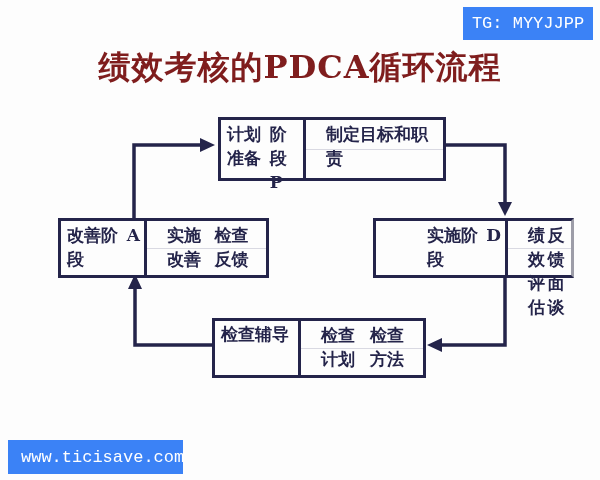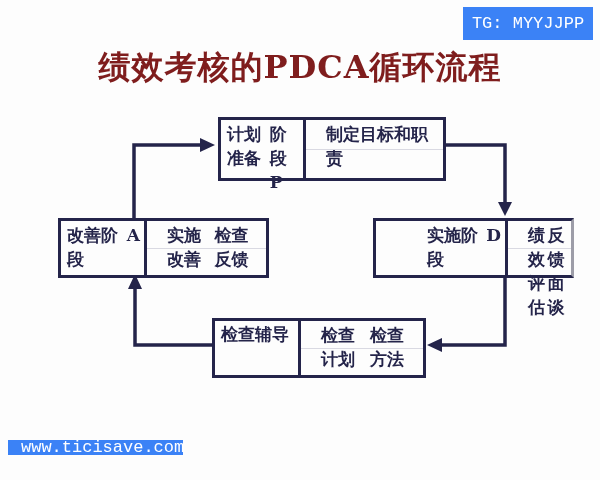--- a/index.html
+++ b/index.html
@@ -8,21 +8,21 @@
     overflow:hidden;margin:0 auto;
     font-family:"DejaVu Serif","Liberation Serif",serif;
   }
   
   .badge{
     position:absolute;background:#3b82f6;color:#fff;
     font-family:Liberation Mono, monospace;
     display:flex;align-items:center;
   }
   #badge-tg{top:7px;left:463px;width:130px;height:33px;justify-content:center;font-size:17px;}
-  #badge-site{top:440px;left:8px;width:162px;height:15px;padding-left:13px;font-size:17px;}
+  #badge-site{top:440px;left:8px;width:162px;height:34px;padding-left:13px;font-size:17px;}
   
   #title{
     position:absolute;top:46px;left:0;width:600px;text-align:center;
     font-size:32px;font-weight:bold;color:#7f1d1d;letter-spacing:1px;
   }
   
   .node{
     position:absolute;display:flex;background:#fdfdfd;
     border:3px solid #24244a;color:#24244a;font-weight:bold;font-size:17px;
   }

